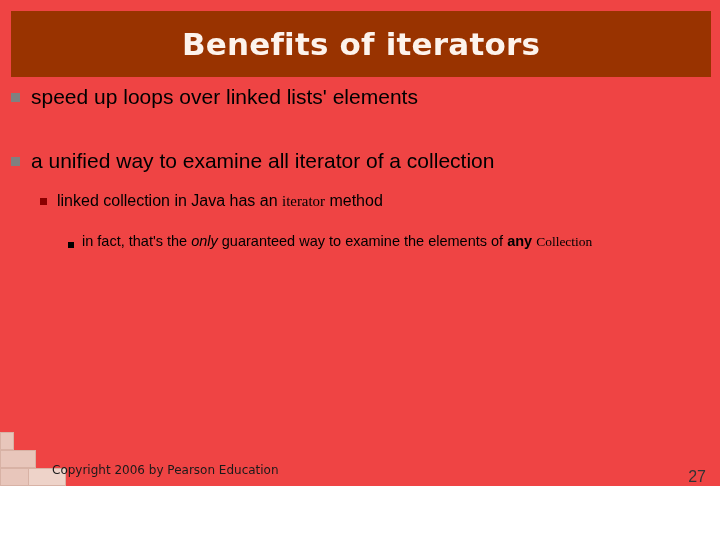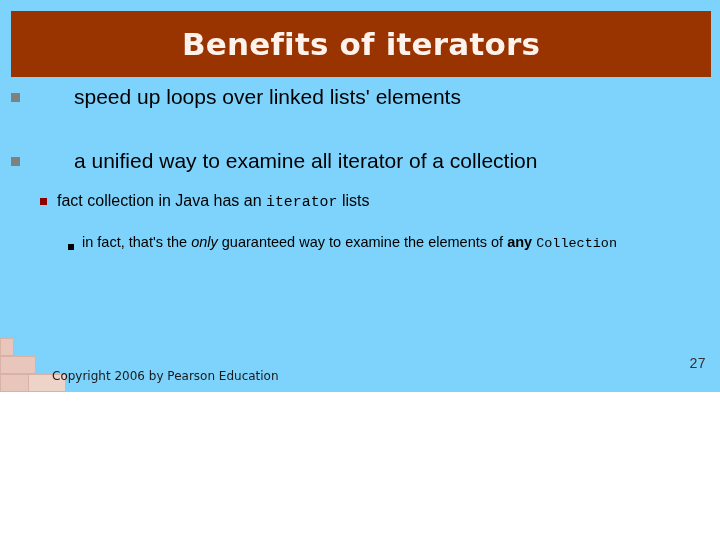--- a/index.html
+++ b/index.html
@@ -12,22 +12,22 @@
     height: 540px;
     overflow: hidden;
     font-family: "Liberation Sans", sans-serif;
     position: relative;
     -webkit-font-smoothing: none;
   }
 
   .slide {
     position: relative;
     width: 720px;
-    height: 392px;
-    background: #7dd3fc;
+    height: 486px;
+    background: #ef4444;
   }
 
   
   .title-banner {
     position: absolute;
     left: 11px;
     top: 11px;
     width: 700px;
     height: 66px;
     background: #993300;
@@ -67,21 +67,20 @@
 
   .btext {
     flex: 1 1 auto;
     color: #000000;
   }
 
   
   .lvl1 {
     padding-left: 11px;
     margin-bottom: 16px;
-    gap: 43px;
   }
   .lvl1 .marker {
     width: 9px;
     height: 9px;
     background: #808080;
     margin-top: 9px;
     margin-right: 11px;
   }
   .lvl1 .btext {
     font-size: 21px;
@@ -122,21 +121,21 @@
   .lvl3 .btext {
     font-size: 14.5px;
     line-height: 19px;
   }
 
   .spacer-sm { height: 12px; }
   .spacer-md { height: 22px; }
 
   
   .mono {
-    font-family: Liberation Mono, monospace;
+    font-family: Liberation Serif, serif;
     font-size: 0.93em;
   }
   .ital { font-style: italic; }
   .bold { font-weight: bold; }
 
   
   .footer-deco {
     position: absolute;
     left: 0;
     bottom: 0;
@@ -160,23 +159,23 @@
     bottom: 9px;
     font-family: "DejaVu Sans", sans-serif;
     font-size: 12px;
     color: #1a1a1a;
     white-space: nowrap;
   }
 
   .page-number {
     position: absolute;
     right: 14px;
-    bottom: 20px;
-    font-family: Liberation Mono, monospace;
-    font-size: 14px;
+    bottom: 0;
+    font-family: Liberation Sans, sans-serif;
+    font-size: 16px;
     color: #333333;
   }
 </style>
 </head>
 <body>
 
 <div class="slide">
 
   <div class="title-banner">
     <div class="title-text">Benefits of iterators</div>
@@ -191,21 +190,21 @@
 
     <div class="spacer-md"></div>
 
     <div class="bullet-row lvl1">
       <span class="marker"></span>
       <span class="btext">a unified way to examine all iterator of a collection</span>
     </div>
 
     <div class="bullet-row lvl2">
       <span class="marker"></span>
-      <span class="btext"><span>fact collection in Java has an </span><span class="mono">iterator</span><span> lists</span></span>
+      <span class="btext"><span>linked collection in Java has an </span><span class="mono">iterator</span><span> method</span></span>
     </div>
 
     <div class="spacer-sm"></div>
 
     <div class="bullet-row lvl3">
       <span class="marker"></span>
       <span class="btext"><span>in fact, that's the </span><span class="ital">only</span><span> guaranteed way to examine the elements of </span><span class="bold">any</span><span> </span><span class="mono">Collection</span></span>
     </div>
 
     <div class="spacer-md"></div>

